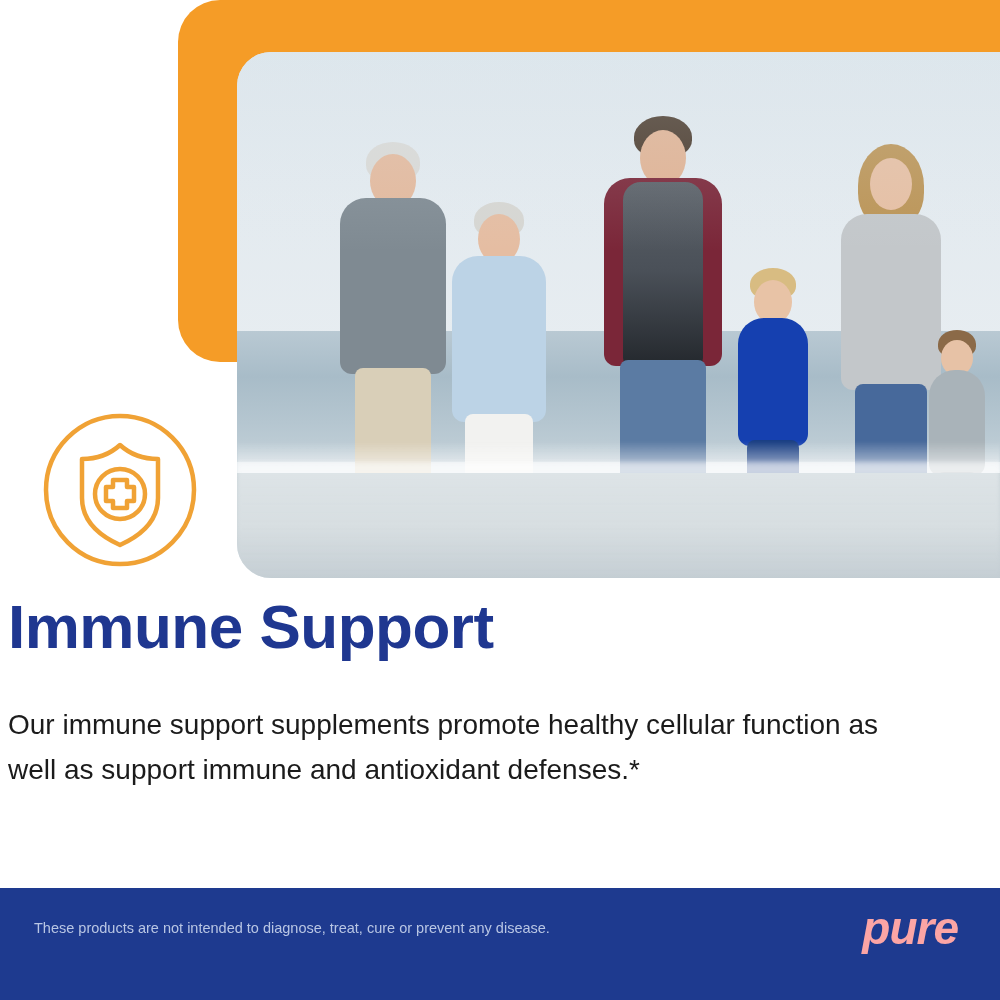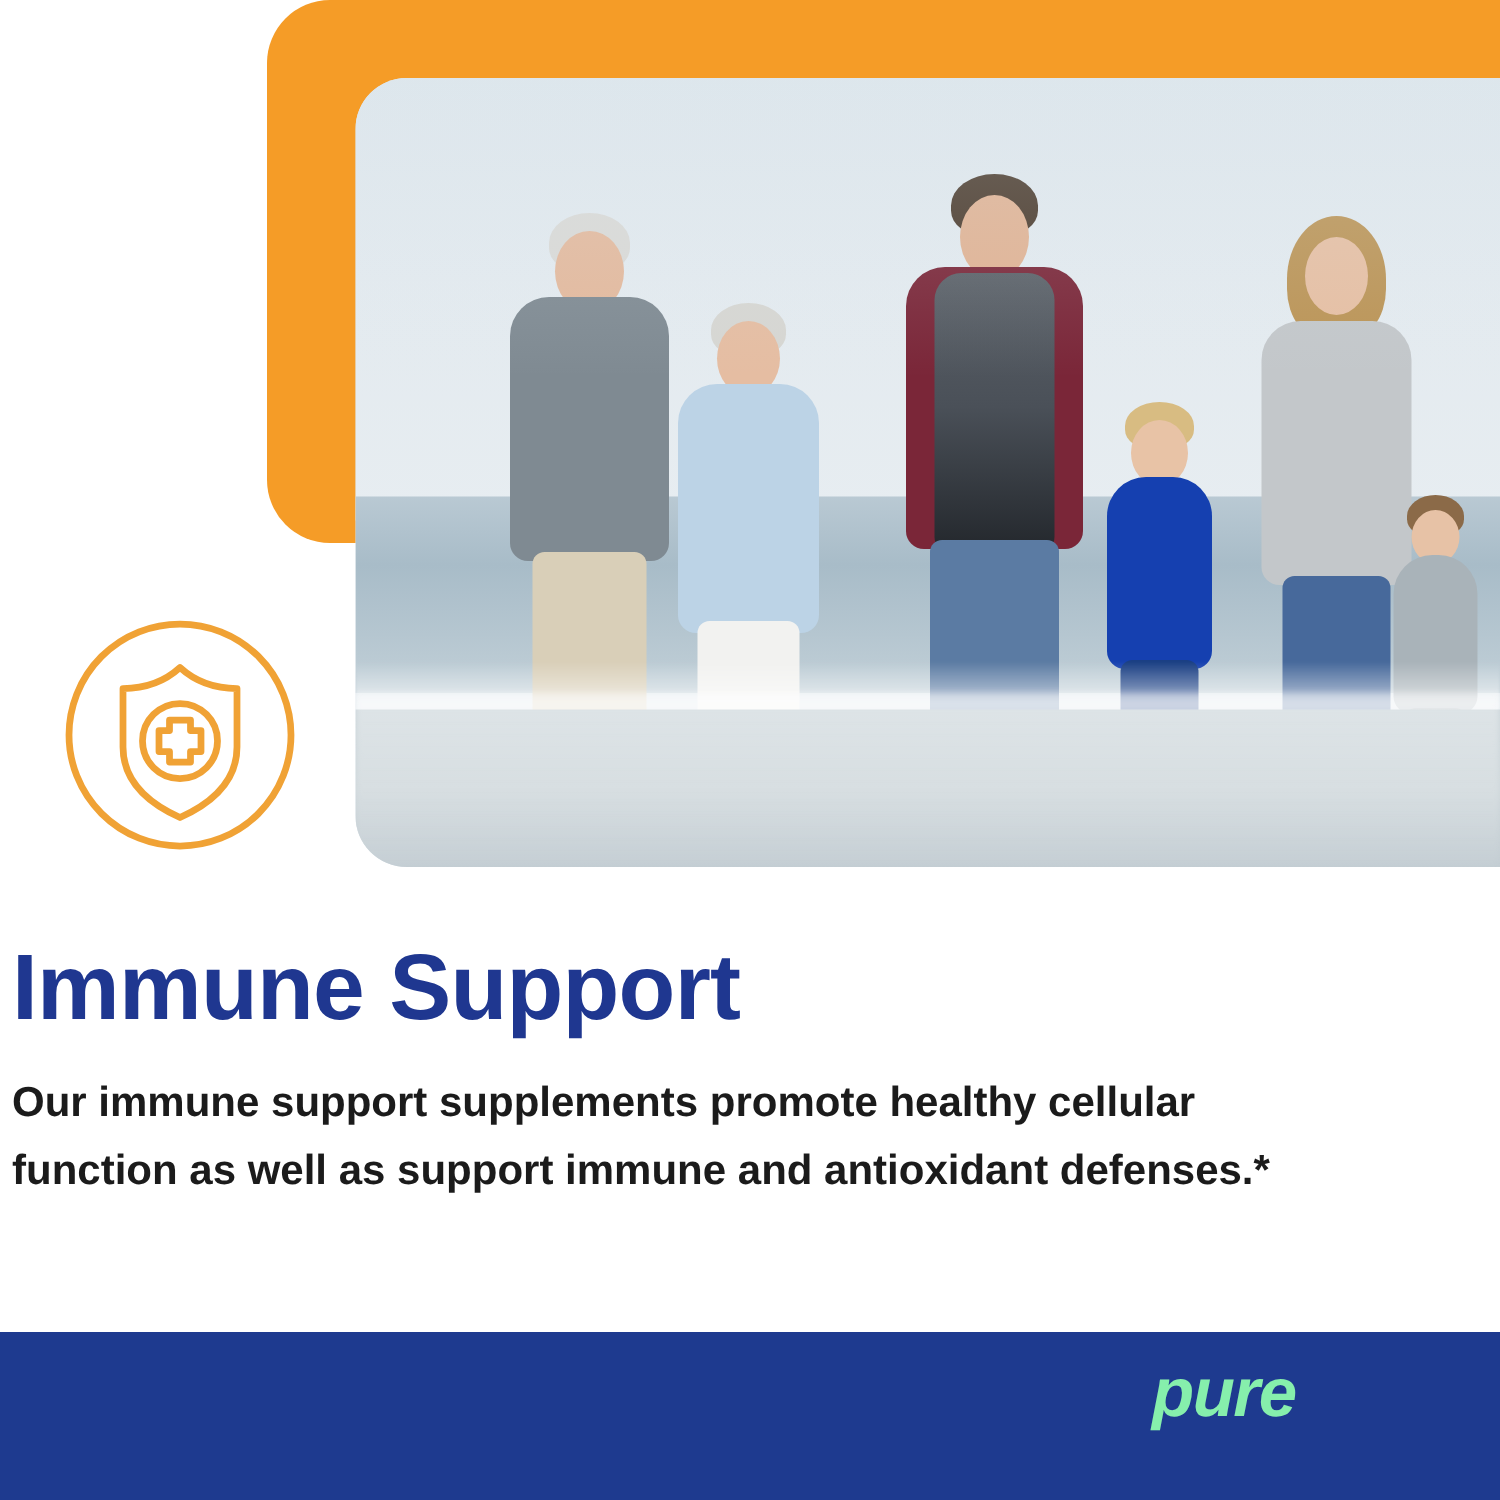--- a/index.html
+++ b/index.html
@@ -161,36 +161,36 @@
     left: 42px;
     top: 412px;
     width: 156px;
     height: 156px;
   }
 
   
   .text-block {
     position: absolute;
     left: 8px;
-    top: 628px;
+    top: 596px;
     width: 940px;
   }
   .page-title {
     margin: 0;
     font-size: 62px;
     line-height: 1.0;
     font-weight: 700;
     color: #1f3790;
     letter-spacing: -0.5px;
   }
   .page-desc {
-    margin: 22px 0 0 0;
+    margin: 44px 0 0 0;
     font-size: 28px;
     line-height: 1.62;
-    font-weight: 700;
+    font-weight: 400;
     color: #1b1b1b;
     max-width: 880px;
   }
 
   
   .footer {
     position: absolute;
     left: 0;
     bottom: 0;
     width: 1000px;
@@ -204,21 +204,22 @@
     font-size: 14.5px;
     line-height: 1.7;
     color: #b9c6e4;
     font-weight: 300;
   }
   .logo {
     position: absolute;
     right: 42px;
     top: 18px;
     width: 190px;
-    color: #86efac;
+    text-align: right;
+    color: #fca5a5;
   }
   .logo-pure {
     display: block;
     font-size: 46px;
     line-height: 0.98;
     font-weight: 700;
     font-style: italic;
     letter-spacing: -1px;
   }
   .logo-enc {
@@ -317,17 +318,18 @@
   </svg>
 </div>
 
 <div class="text-block">
   <h1 class="page-title">Immune Support</h1>
   <p class="page-desc">Our immune support supplements promote healthy cellular function as well as support immune and antioxidant defenses.*</p>
 </div>
 
 <div class="footer">
   <div class="disclaimer">
+    <div>These products are not intended to diagnose, treat, cure or prevent any disease.</div>
   </div>
   <div class="logo">
     <span class="logo-pure">pure</span>
   </div>
 </div>
 
 </body></html>

